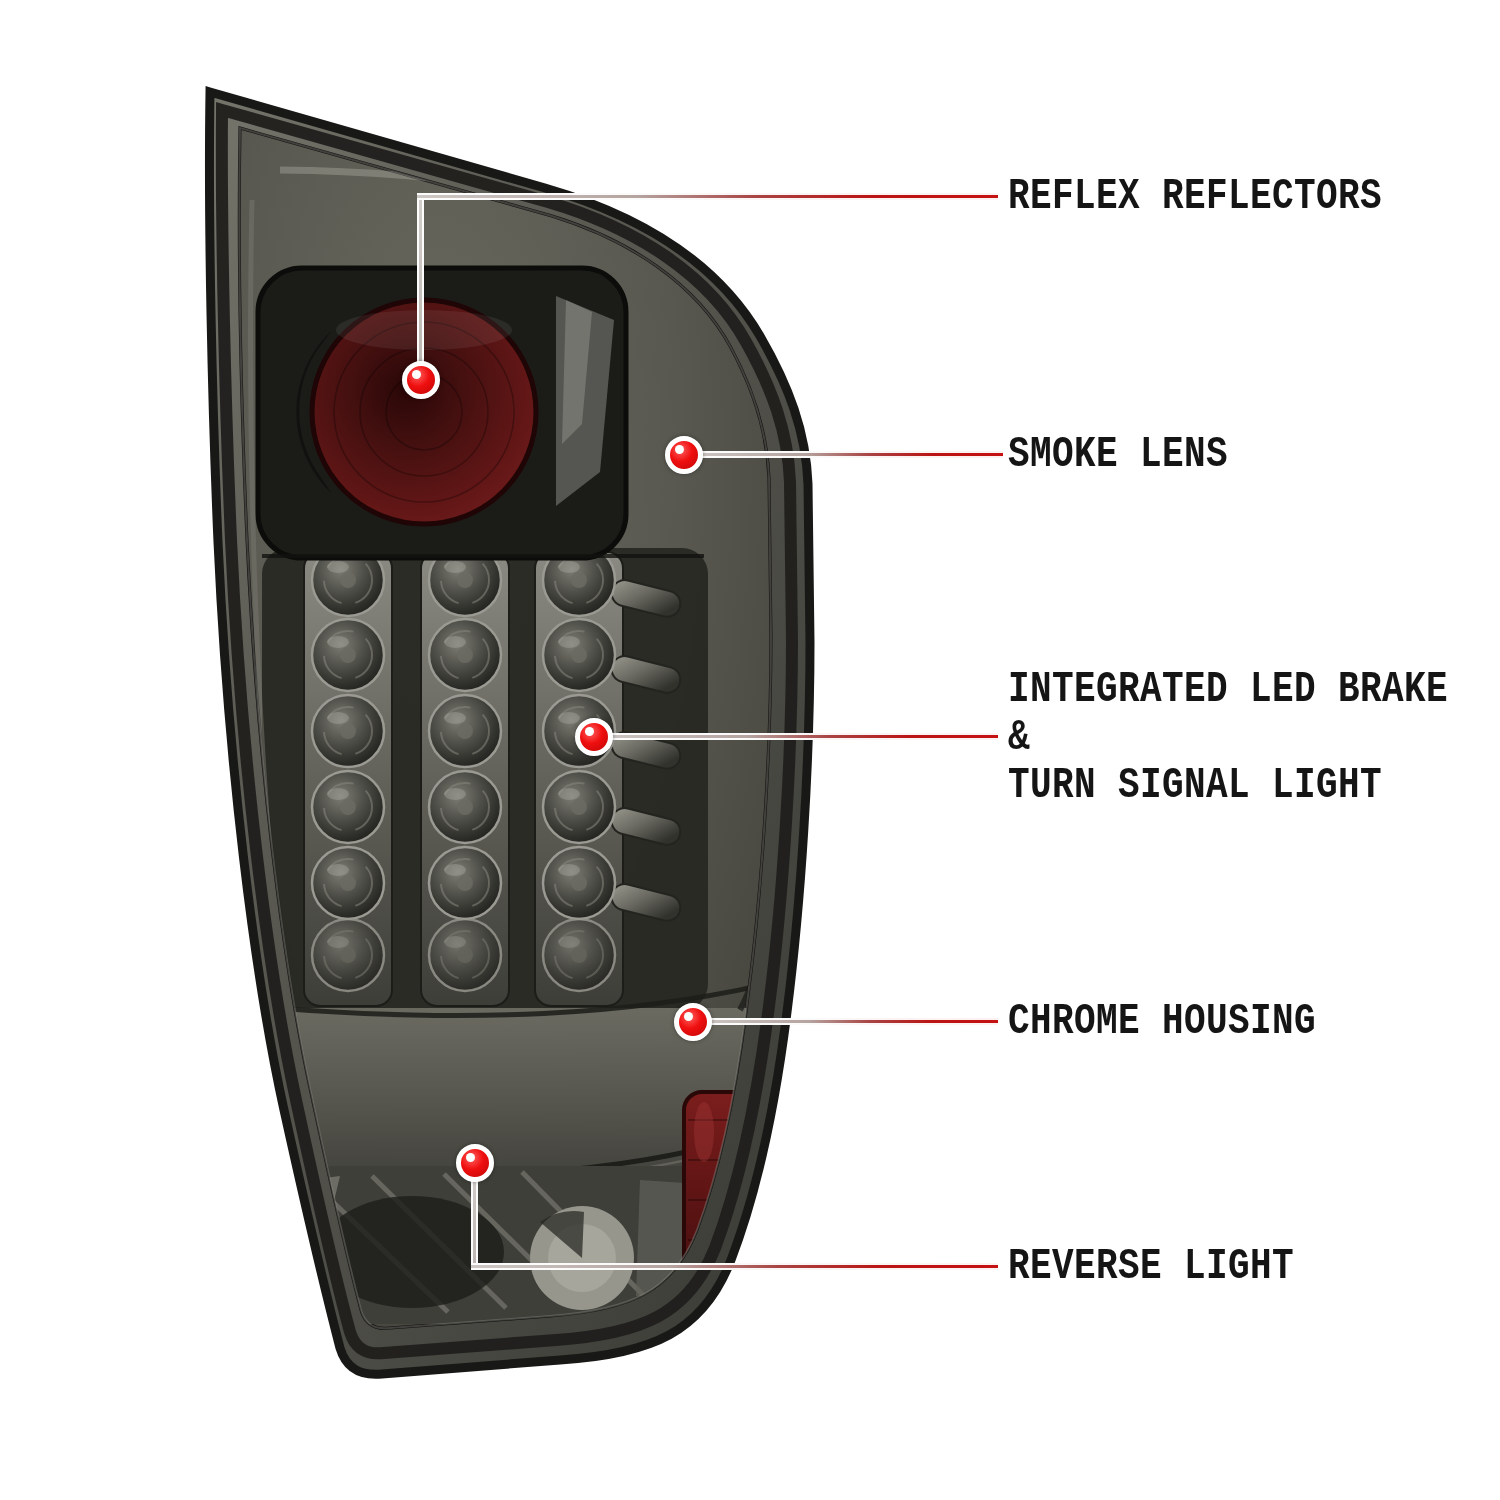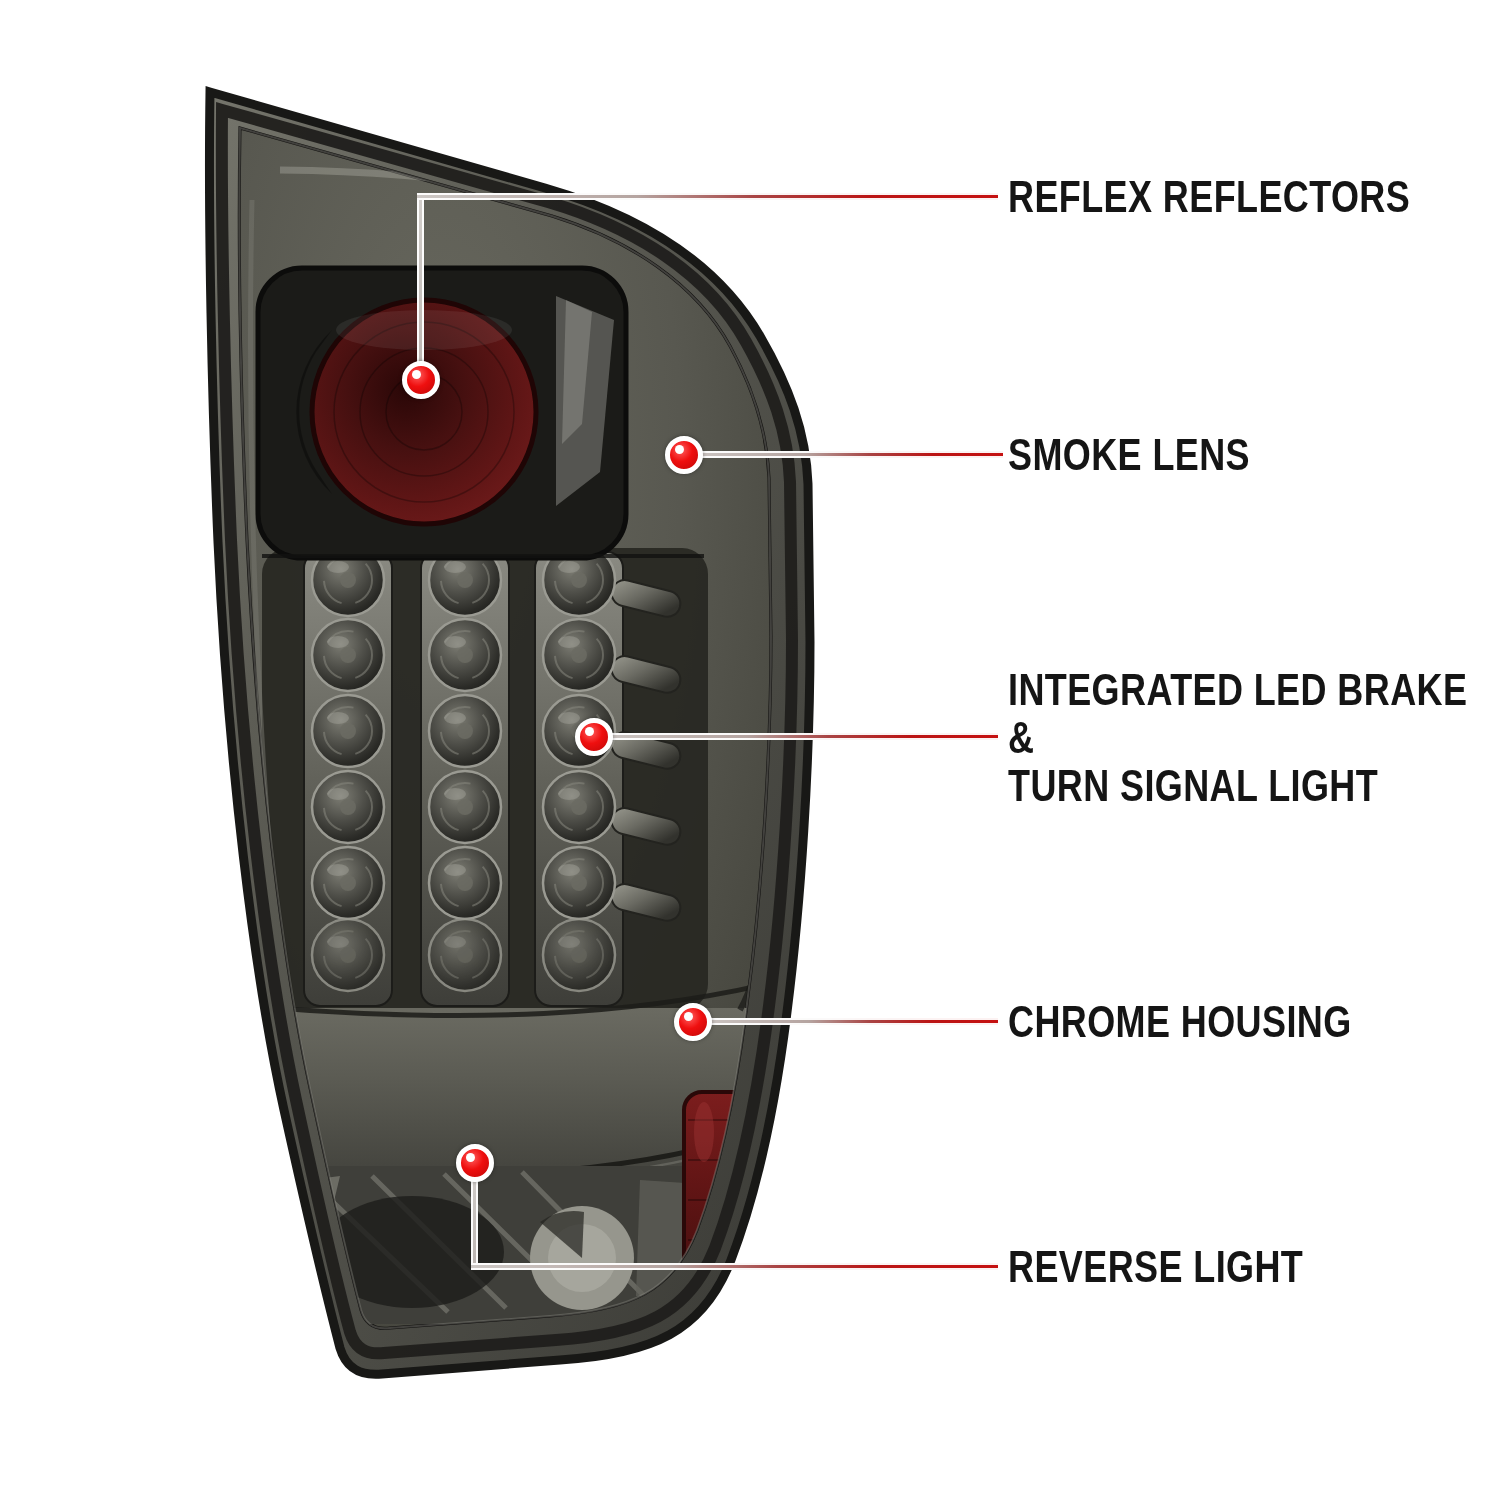--- a/index.html
+++ b/index.html
@@ -1,18 +1,18 @@
 <!DOCTYPE html>
 <html><head>
 <meta charset="utf-8">
 <style>
   html,body{margin:0;padding:0;background:#ffffff;}
   .stage{
     position:relative;width:1500px;height:1500px;background:#ffffff;overflow:hidden;
-    font-family:Liberation Sans, sans-serif;
+    font-family:Liberation Mono, monospace;
   }
   .product-svg{position:absolute;left:0;top:0;width:1500px;height:1500px;}
   
   .hline{
     position:absolute;height:3px;box-sizing:content-box;
     border-top:2.5px solid rgba(255,255,255,.95);
     border-bottom:2.5px solid rgba(255,255,255,.95);
     background:linear-gradient(90deg,#cdc8c5 0%,#b5a4a0 38%,#a94444 58%,#bb1414 78%,#c51111 100%);
     z-index:4;
   }

